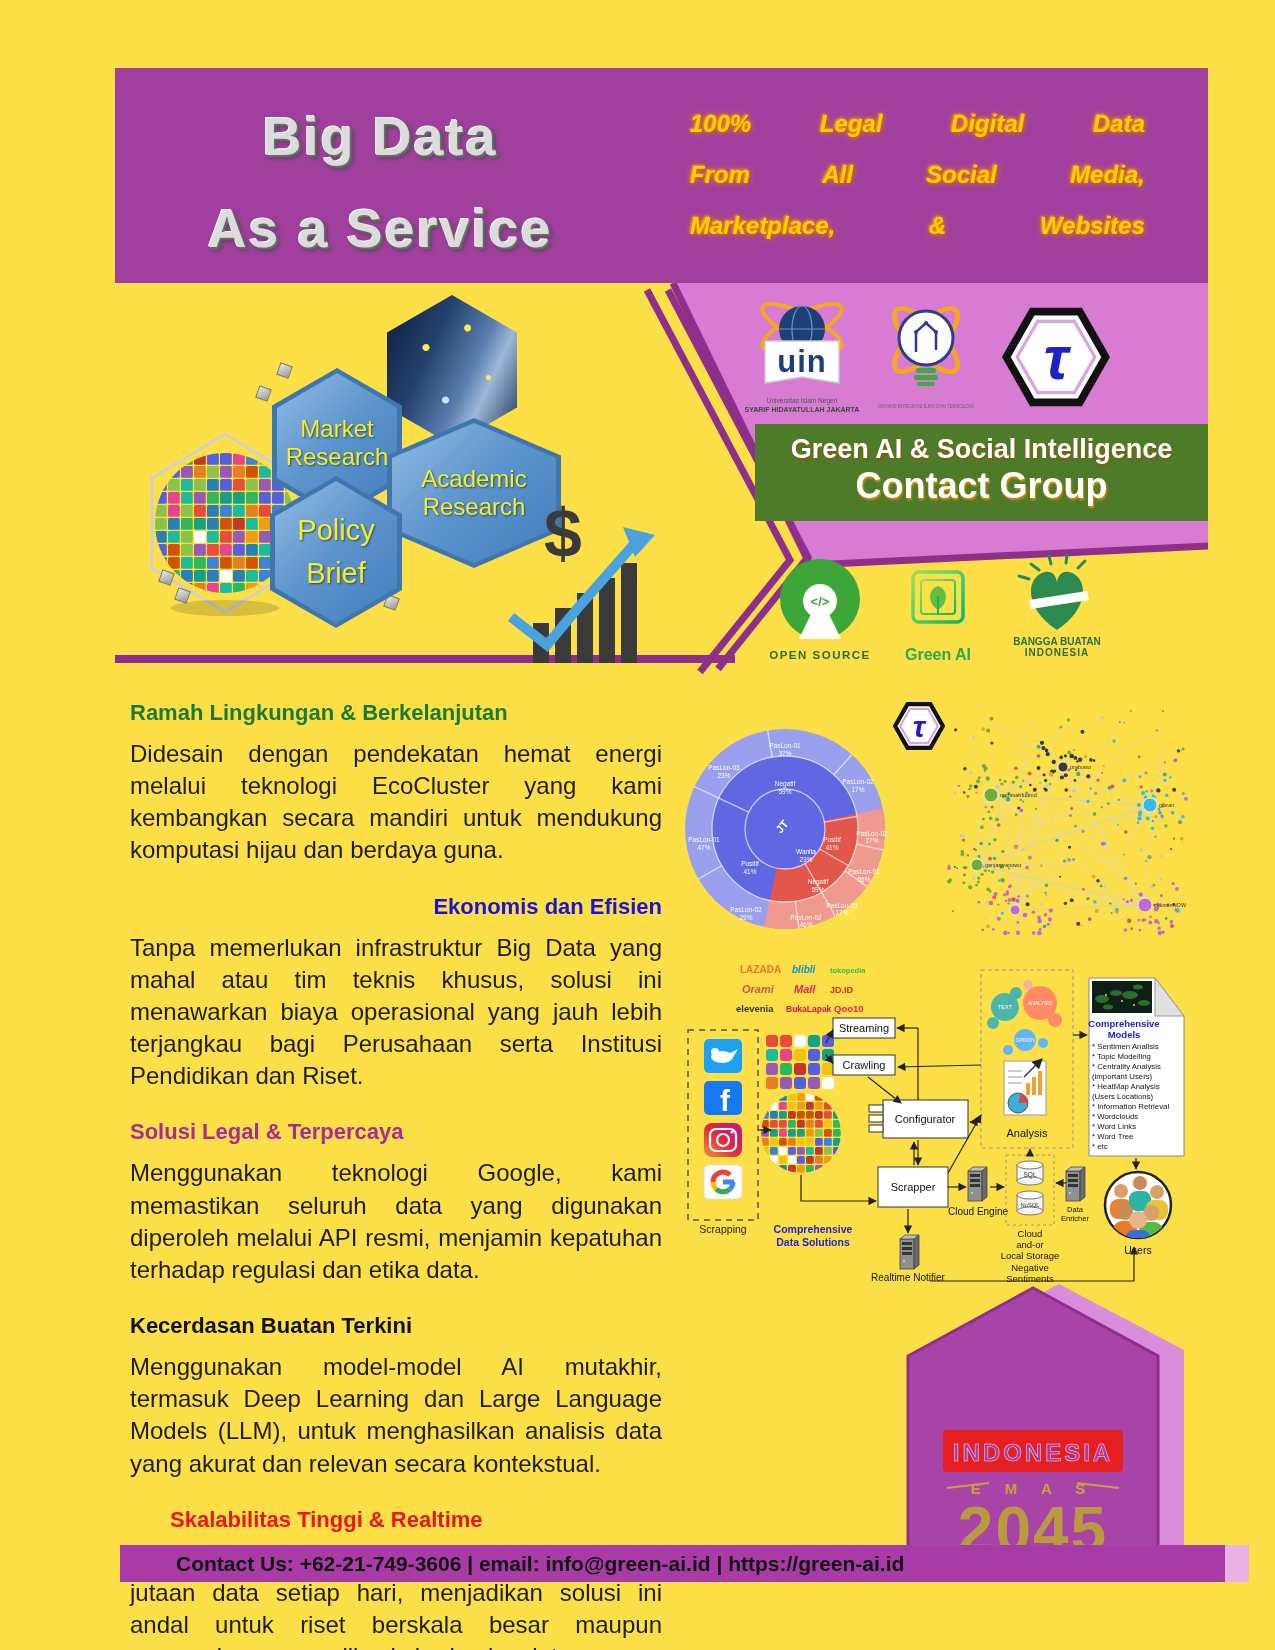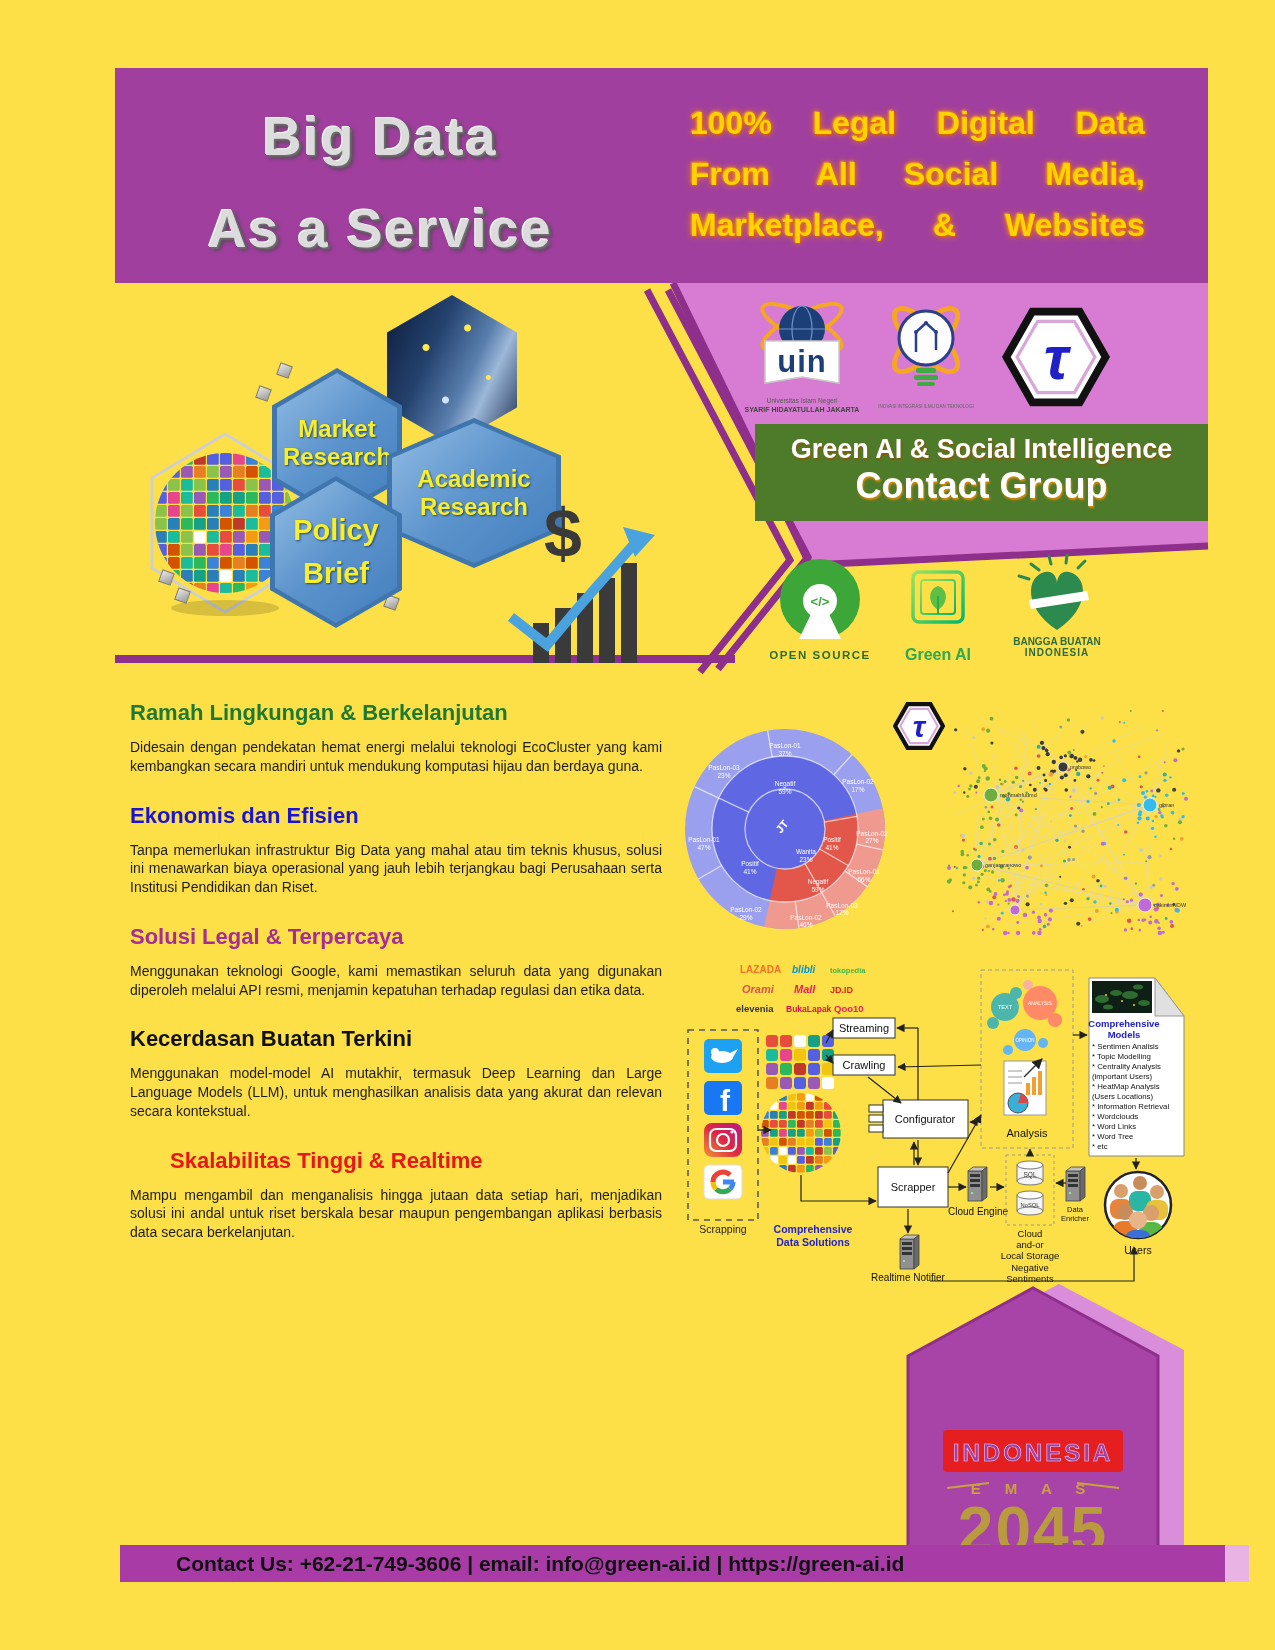--- a/index.html
+++ b/index.html
@@ -5,50 +5,50 @@
   html,body{margin:0;padding:0;background:#fff;}
   #page{position:relative;width:1275px;height:1650px;background:#fde047;overflow:hidden;
         font-family:"Liberation Sans",sans-serif;}
   .abs{position:absolute;}
   
   .banner{left:115px;top:68px;width:1093px;height:215px;background:#a03f9e;}
   .title-box{left:40px;top:22px;width:450px;text-align:center;}
   .title-line{font-size:54px;font-weight:bold;letter-spacing:2px;color:#dcdcdc;
     text-shadow:2px 2px 2px #6f6f6f,-1px -1px 0px #ffffff,3px 3px 4px #444;line-height:92px;}
   .tagline-box{left:575px;top:30px;width:455px;}
-  .tagline-line{font-size:32px;font-weight:800;color:#ffd400;line-height:51px;
+  .tagline-line{font-size:24px;font-style:italic;font-weight:800;color:#ffd400;line-height:51px;
     text-align:justify;text-align-last:justify;
     text-shadow:0 0 7px #ff8c00,1px 1px 0 #c85000,-1px -1px 2px #ff9d1c;}
   
   .hex{position:absolute;clip-path:polygon(50% 0,100% 25%,100% 75%,50% 100%,0 75%,0 25%);}
   .hex-outer{background:#3f76ad;}
   .hex-inner{position:absolute;left:5px;top:5px;right:5px;bottom:5px;
     clip-path:polygon(50% 0,100% 25%,100% 75%,50% 100%,0 75%,0 25%);
     background:linear-gradient(135deg,#93bde4 0%,#5b93cc 50%,#447fbd 100%);
     display:flex;align-items:center;justify-content:center;text-align:center;}
-  .hex-label{color:#f7ef2a;font-weight:bold;font-size:24px;line-height:1.15;
+  .hex-label{color:#f7ef2a;font-weight:normal;font-size:24px;line-height:1.15;
     text-shadow:1px 1px 2px #27496b;padding:0 14px;}
   .hex-label.big{font-size:29px;line-height:1.5;}
   .hex-server{background:
      radial-gradient(circle at 30% 35%,#ffe94d 0 3px,transparent 4px),
      radial-gradient(circle at 62% 22%,#ffe94d 0 3px,transparent 4px),
      radial-gradient(circle at 78% 55%,#ffe94d 0 2px,transparent 3px),
      radial-gradient(circle at 45% 70%,#cfe4ff 0 3px,transparent 4px),
      linear-gradient(115deg,#0c1b3a 0%,#24426e 35%,#5a7fae 60%,#9db8d8 72%,#16294d 100%);}
   .cube{position:absolute;width:11px;height:11px;background:linear-gradient(135deg,#e8e8e8,#9a9a9a);
     border:1px solid #777;transform:rotate(20deg);}
   .hline{left:115px;top:655px;width:620px;height:8px;background:#8e2f8c;}
   
   .green-banner{left:755px;top:424px;width:453px;height:97px;background:#4e7b2a;text-align:center;}
   .gb1{font-size:27px;font-weight:800;color:#fff;margin-top:10px;text-shadow:1px 2px 2px rgba(150,80,0,.75);}
   .gb2{font-size:36px;font-weight:800;color:#fff;text-shadow:1px 2px 2px rgba(255,140,0,.8);}
   
   .copy{left:130px;top:700px;width:532px;}
   .sec h3{font-size:22px;margin:0 0 5px 0;font-weight:800;}
-  .sec p{font-size:14px;line-height:1.34;color:#1d1d1d;margin:12px 0 27px 0;text-align:justify;}
+  .sec p{font-size:24px;line-height:1.34;color:#1d1d1d;margin:12px 0 27px 0;text-align:justify;}
   
   .footer{left:120px;top:1545px;width:1093px;height:37px;background:#a93ba7;z-index:9;padding-left:36px;}
   .footer-text{margin-left:20px;line-height:37px;font-size:21px;font-weight:bold;color:#101010;}
   .footer-cap{position:absolute;right:0;top:0;width:24px;height:37px;background:#e9b3e4;}
   svg text{font-family:"Liberation Sans",sans-serif;}
 </style>
 </head>
 <body>
 
 <div id="page">
@@ -316,21 +316,21 @@
     <text x="52" y="97" font-size="10" font-weight="800" fill="#2d6b3f" text-anchor="middle">BANGGA BUATAN</text>
     <text x="52" y="108" font-size="10" font-weight="800" fill="#2d6b3f" text-anchor="middle" letter-spacing="1">INDONESIA</text>
   </svg>
 
   <div class="abs copy">
     <div class="sec">
       <h3 style="color: rgb(30, 122, 51);">Ramah Lingkungan &amp; Berkelanjutan</h3>
       <p>Didesain dengan pendekatan hemat energi melalui teknologi EcoCluster yang kami kembangkan secara mandiri untuk mendukung komputasi hijau dan berdaya guna.</p>
     </div>
     <div class="sec">
-      <h3 style="color: rgb(26, 19, 214);">Ekonomis dan Efisien</h3>
+      <h3 style="color: rgb(26, 19, 214); text-align: right;">Ekonomis dan Efisien</h3>
       <p>Tanpa memerlukan infrastruktur Big Data yang mahal atau tim teknis khusus, solusi ini menawarkan biaya operasional yang jauh lebih terjangkau bagi Perusahaan serta Institusi Pendidikan dan Riset.</p>
     </div>
     <div class="sec">
       <h3 style="color: rgb(166, 45, 149);">Solusi Legal &amp; Terpercaya</h3>
       <p>Menggunakan teknologi Google, kami memastikan seluruh data yang digunakan diperoleh melalui API resmi, menjamin kepatuhan terhadap regulasi dan etika data.</p>
     </div>
     <div class="sec">
       <h3 style="color: rgb(17, 17, 17);">Kecerdasan Buatan Terkini</h3>
       <p>Menggunakan model-model AI mutakhir, termasuk Deep Learning dan Large Language Models (LLM), untuk menghasilkan analisis data yang akurat dan relevan secara kontekstual.</p>
     </div>

